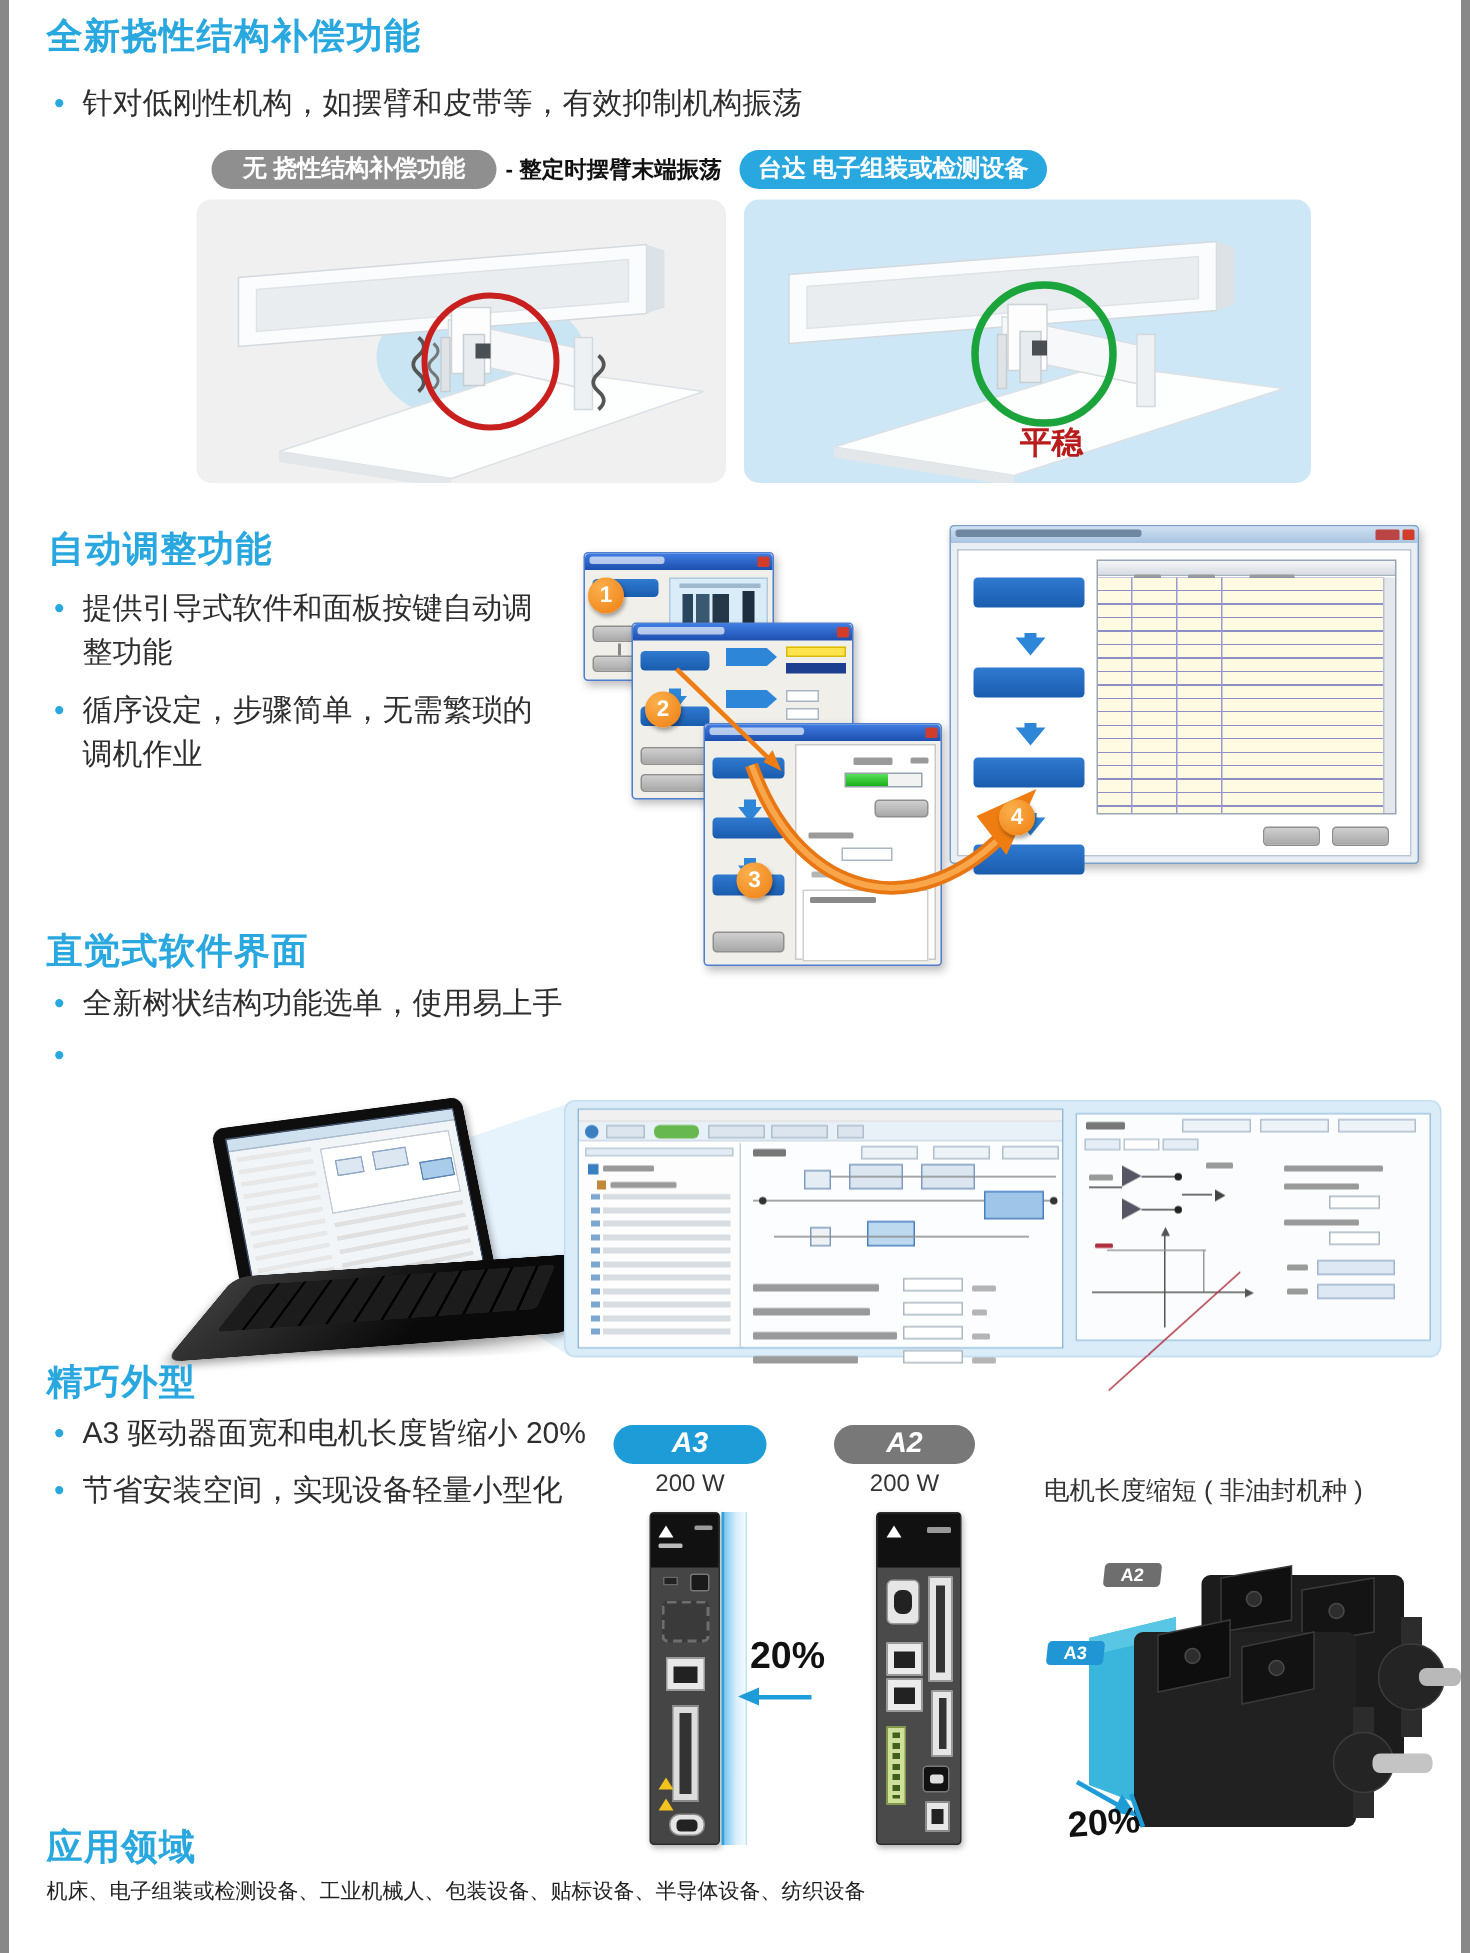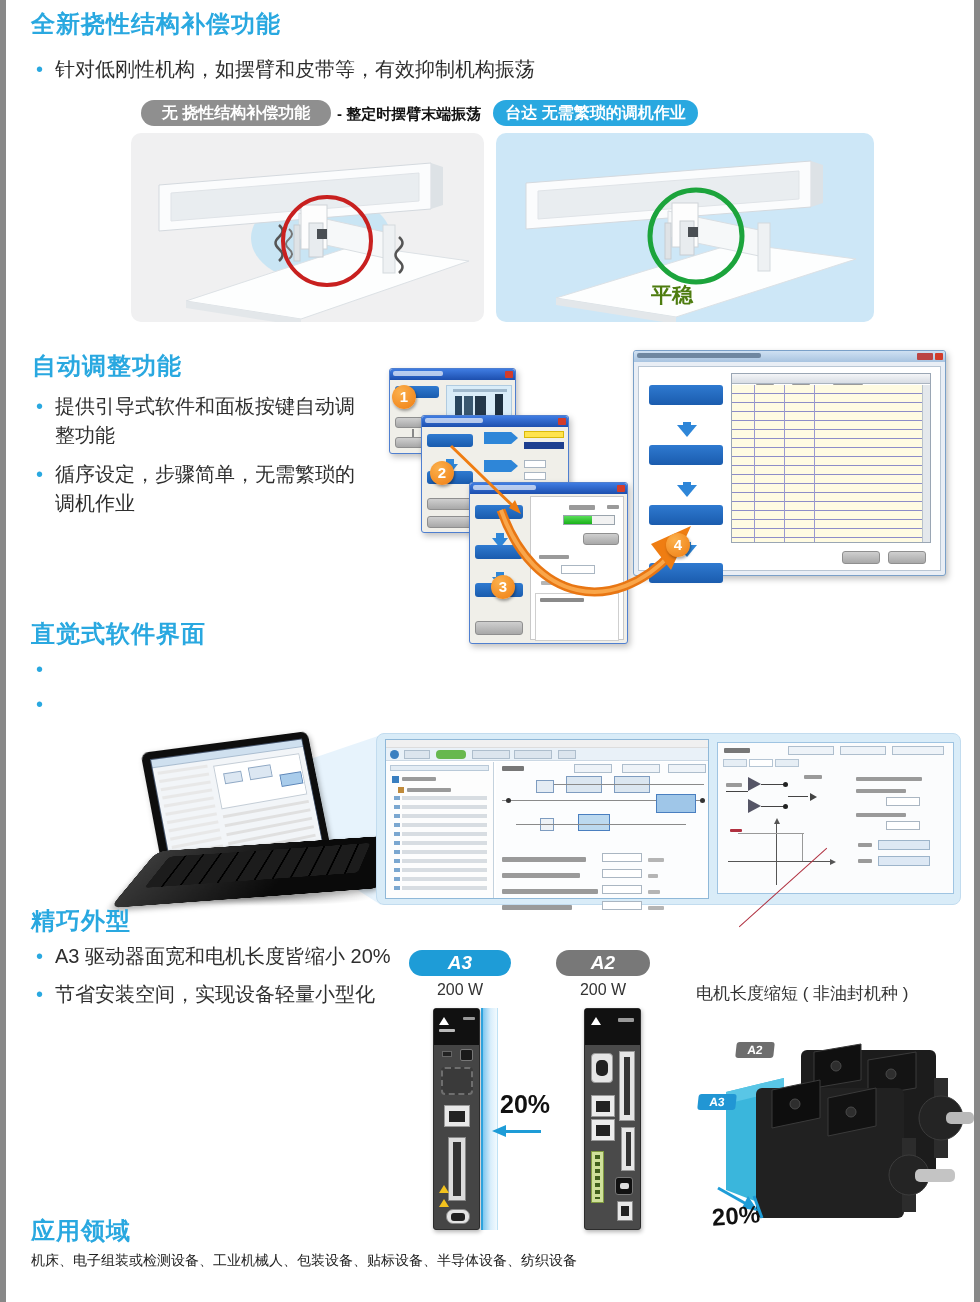--- a/index.html
+++ b/index.html
@@ -40,21 +40,21 @@
 <div class="page">
 
   <div class="abs sec-title" style="left:25px;top:8px;">全新挠性结构补偿功能</div>
   <div class="abs bullet" style="left:30px;top:55px;width:900px;">
     <span class="dot">•</span>
     <span>针对低刚性机构，如摆臂和皮带等，有效抑制机构振荡</span>
   </div>
 
   <div class="abs pill" style="left:135px;top:100px;width:190px;background:#8f8f8f;">无 挠性结构补偿功能</div>
   <div class="abs pill-note" style="left:331px;top:101px;">- 整定时摆臂末端振荡</div>
-  <div class="abs pill" style="left:487px;top:100px;width:205px;background:#29a8e0;">台达 无需繁琐的调机作业</div>
+  <div class="abs pill" style="left:487px;top:100px;width:205px;background:#29a8e0;">台达 电子组装或检测设备</div>
 
   <div class="abs imgbox" style="left:125px;top:133px;width:353px;height:189px;background:#f0f0f1;">
     <svg width="353" height="189" viewBox="0 0 353 189">
       <ellipse cx="190" cy="105" rx="70" ry="45" fill="#aadcf5" opacity="0.55"></ellipse>
 
       <polygon points="28,52 300,30 300,76 28,98" fill="#fbfcfd" stroke="#d4d9de"></polygon>
       <polygon points="40,60 288,40 288,68 40,88" fill="#e9edf0" stroke="#dfe3e7"></polygon>
       <polygon points="300,30 312,34 312,72 300,76" fill="#dde2e6"></polygon>
 
       <polygon points="55,168 225,112 338,128 170,186" fill="#fdfefe" stroke="#dce1e5"></polygon>
@@ -83,21 +83,21 @@
       <polygon points="60,165 240,110 360,126 180,184" fill="#fdfefe" stroke="#dce1e5"></polygon>
       <polygon points="60,165 180,184 180,191 60,172" fill="#e3e7ea"></polygon>
       <polygon points="172,78 268,98 268,124 172,104" fill="#f6f8f9" stroke="#d9dee2"></polygon>
       <rect x="262" y="90" width="12" height="48" fill="#eef1f3" stroke="#d4d9dd"></rect>
       <rect x="176" y="70" width="26" height="44" fill="#fdfdfd" stroke="#cfd4d8"></rect>
       <rect x="184" y="88" width="14" height="34" fill="#e8ecef" stroke="#c8cdd2"></rect>
       <rect x="192" y="94" width="10" height="10" fill="#4a4f54"></rect>
       <rect x="169" y="90" width="6" height="36" fill="#dfe3e6" stroke="#c8cdd2"></rect>
       <circle cx="200" cy="103" r="46" fill="none" stroke="#1ca43c" stroke-width="5"></circle>
     </svg>
-    <div class="abs" style="left:155px;top:148px;width:100px;text-align:left;font-size:21px;font-weight:bold;color:#4d7c0f;">平稳</div>
+    <div class="abs" style="left:155px;top:148px;width:100px;text-align:center;font-size:21px;font-weight:bold;color:#b91c1c;">平稳</div>
   </div>
 
   <div class="abs sec-title" style="left:26px;top:350px;">自动调整功能</div>
   <div class="abs bullet" style="left:30px;top:392px;width:330px;">
     <span class="dot">•</span>
     <span>提供引导式软件和面板按键自动调整功能</span>
   </div>
   <div class="abs bullet" style="left:30px;top:460px;width:330px;">
     <span class="dot">•</span>
     <span>循序设定，步骤简单，无需繁琐的调机作业</span>
@@ -218,20 +218,21 @@
       <polygon points="132,166 120,160 126,152" fill="#ef7d12"></polygon>
       <path d="M112,162 C145,255 225,268 283,205" fill="none" stroke="#e87613" stroke-width="9"></path>
       <path d="M112,162 C145,255 225,268 283,205" fill="none" stroke="#f9a64a" stroke-width="4"></path>
       <polygon points="302,178 262,196 282,222" fill="#ef7d12"></polygon>
     </svg>
   </div>
 
   <div class="abs sec-title" style="left:25px;top:618px;">直觉式软件界面</div>
   <div class="abs bullet" style="left:30px;top:655px;width:900px;">
     <span class="dot">•</span>
+    <span>全新树状结构功能选单，使用易上手</span>
   </div>
   <div class="abs bullet" style="left:30px;top:690px;width:900px;">
     <span class="dot">•</span>
   </div>
 
   <div class="abs" style="left:285px;top:735px;width:90px;height:170px;background:rgba(185,222,245,.35);clip-path:polygon(0 18%,100% 0,100% 100%,18% 72%);"></div>
 
   <div class="abs" style="left:130px;top:738px;width:265px;height:175px;">
     <div class="abs" style="left:20px;top:150px;width:220px;height:18px;background:radial-gradient(ellipse at center,rgba(0,0,0,.25),rgba(0,0,0,0) 70%);"></div>
     <div class="abs" style="left:12px;top:2px;width:185px;height:126px;background:#0e0e0e;border-radius:8px;transform:perspective(700px) rotateY(24deg) rotateX(7deg) rotate(-9deg);box-shadow:2px 3px 6px rgba(0,0,0,.3);">

